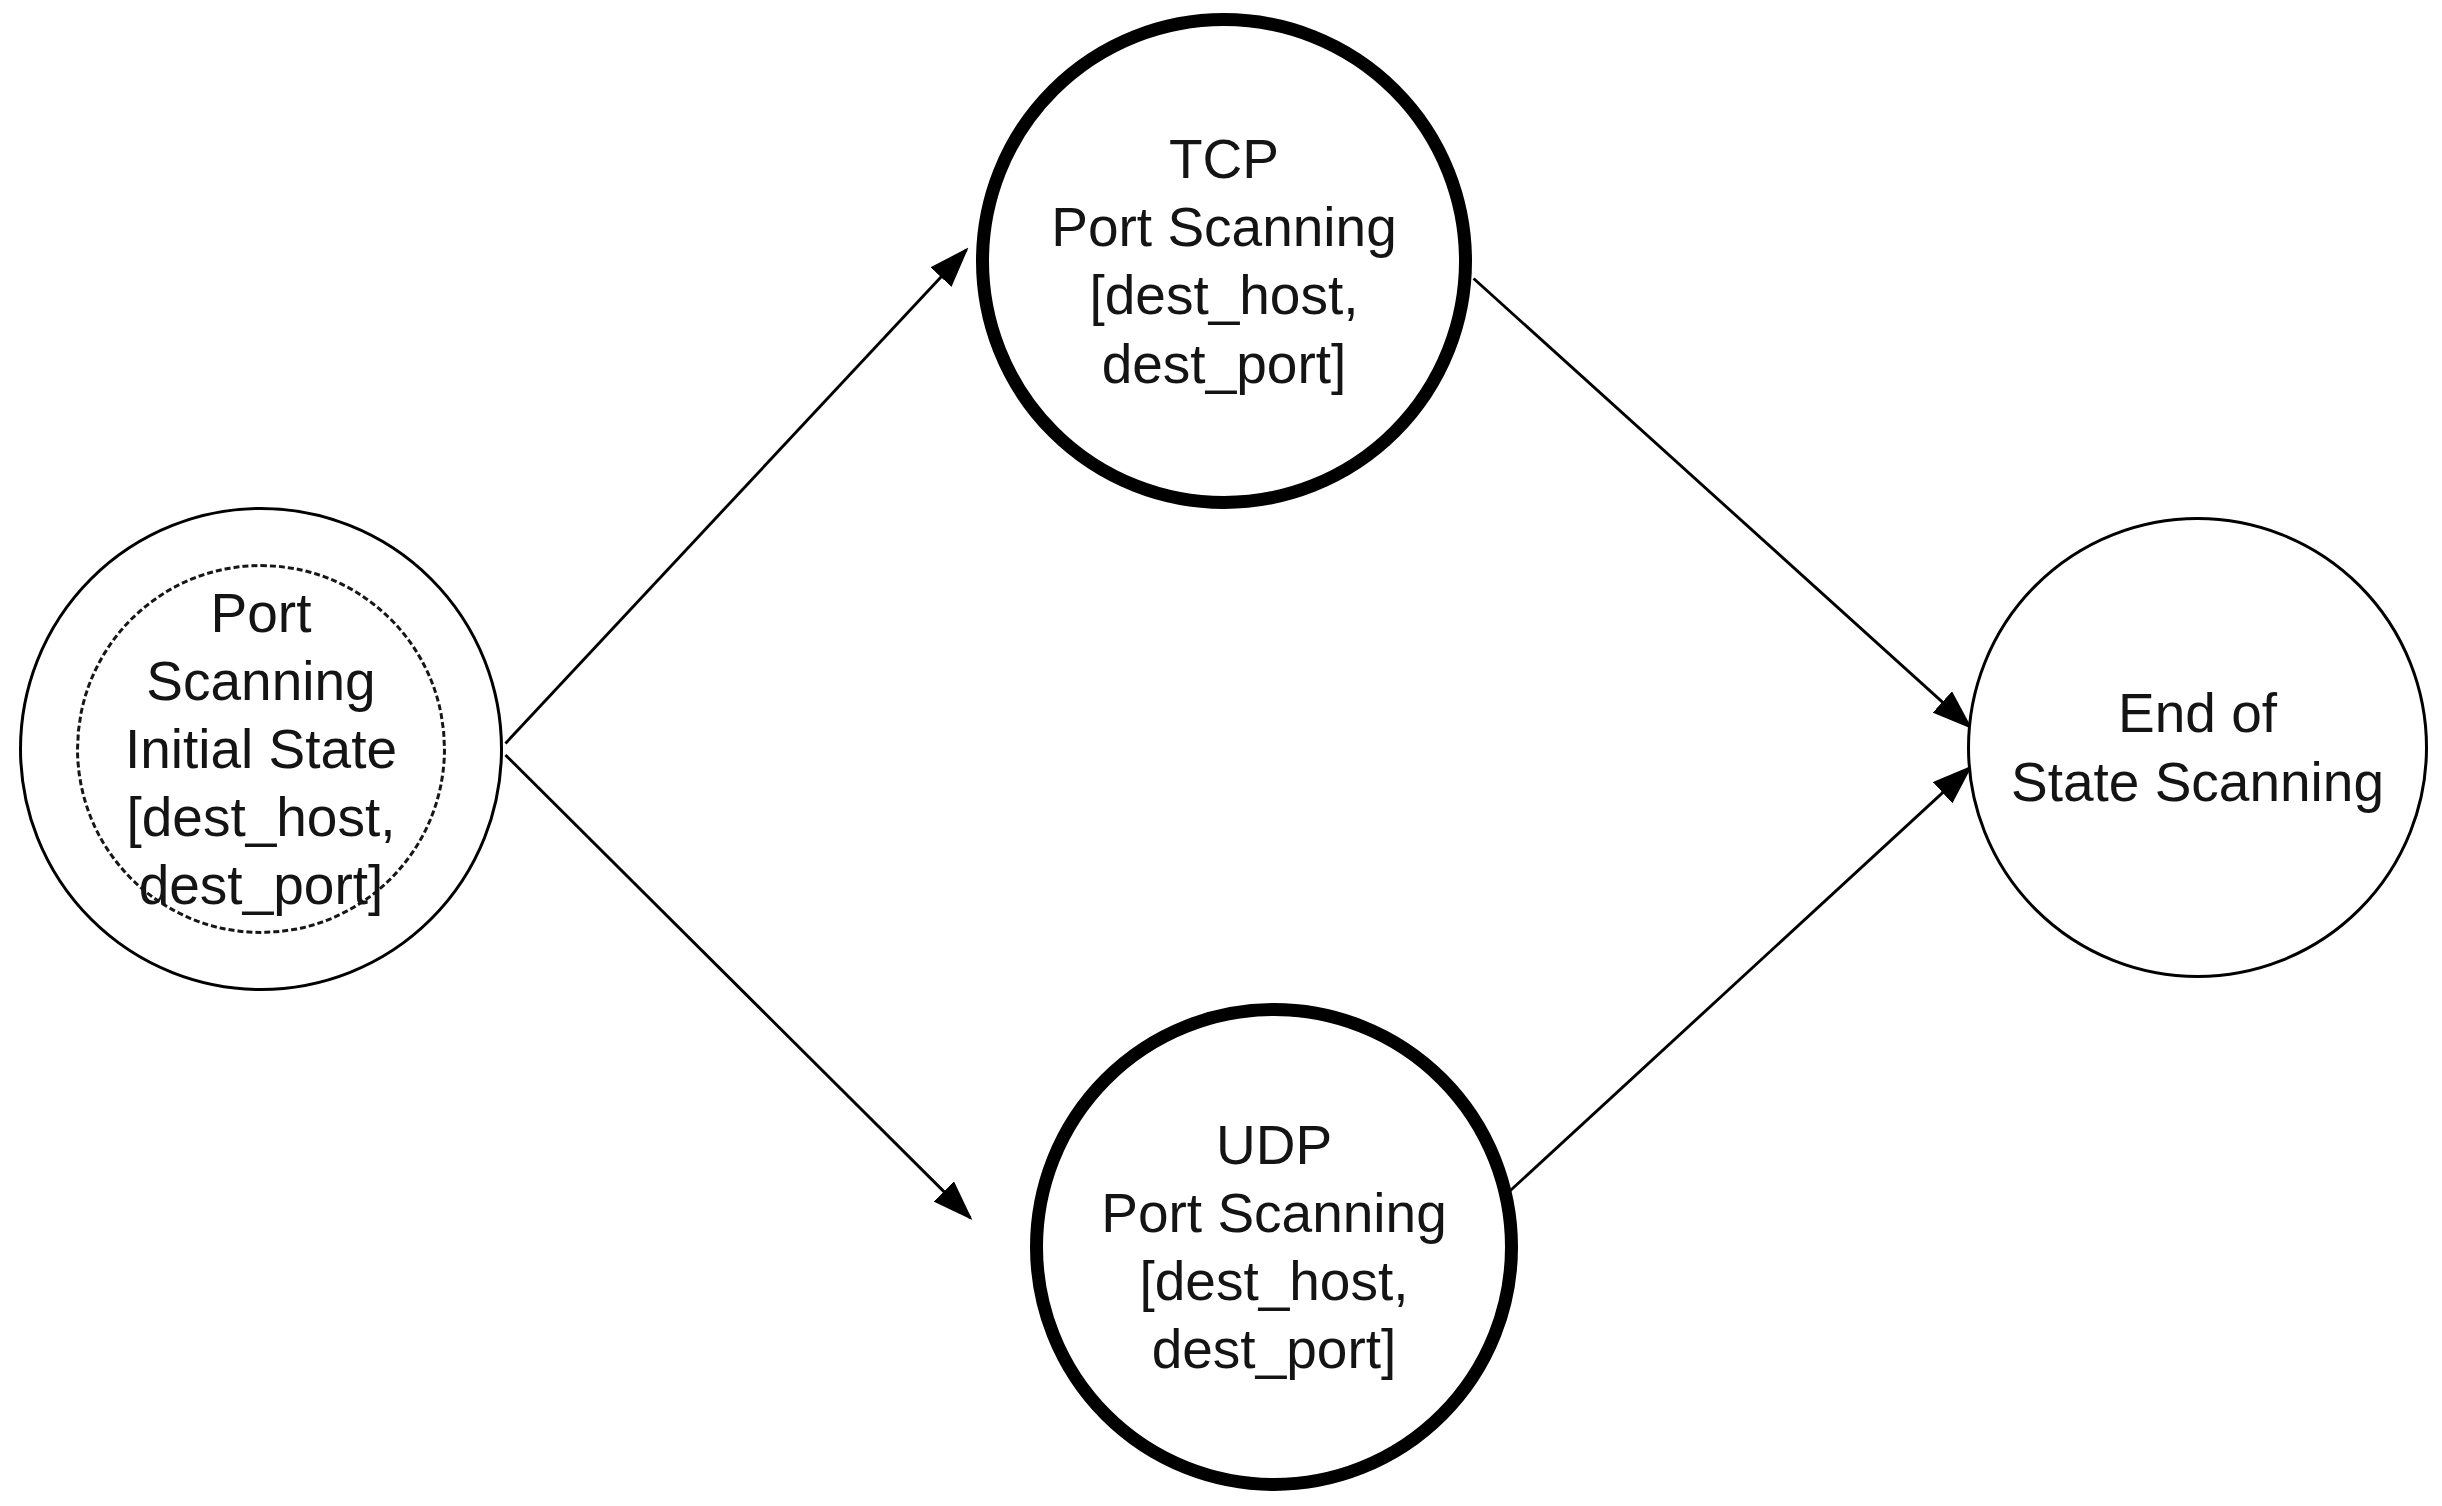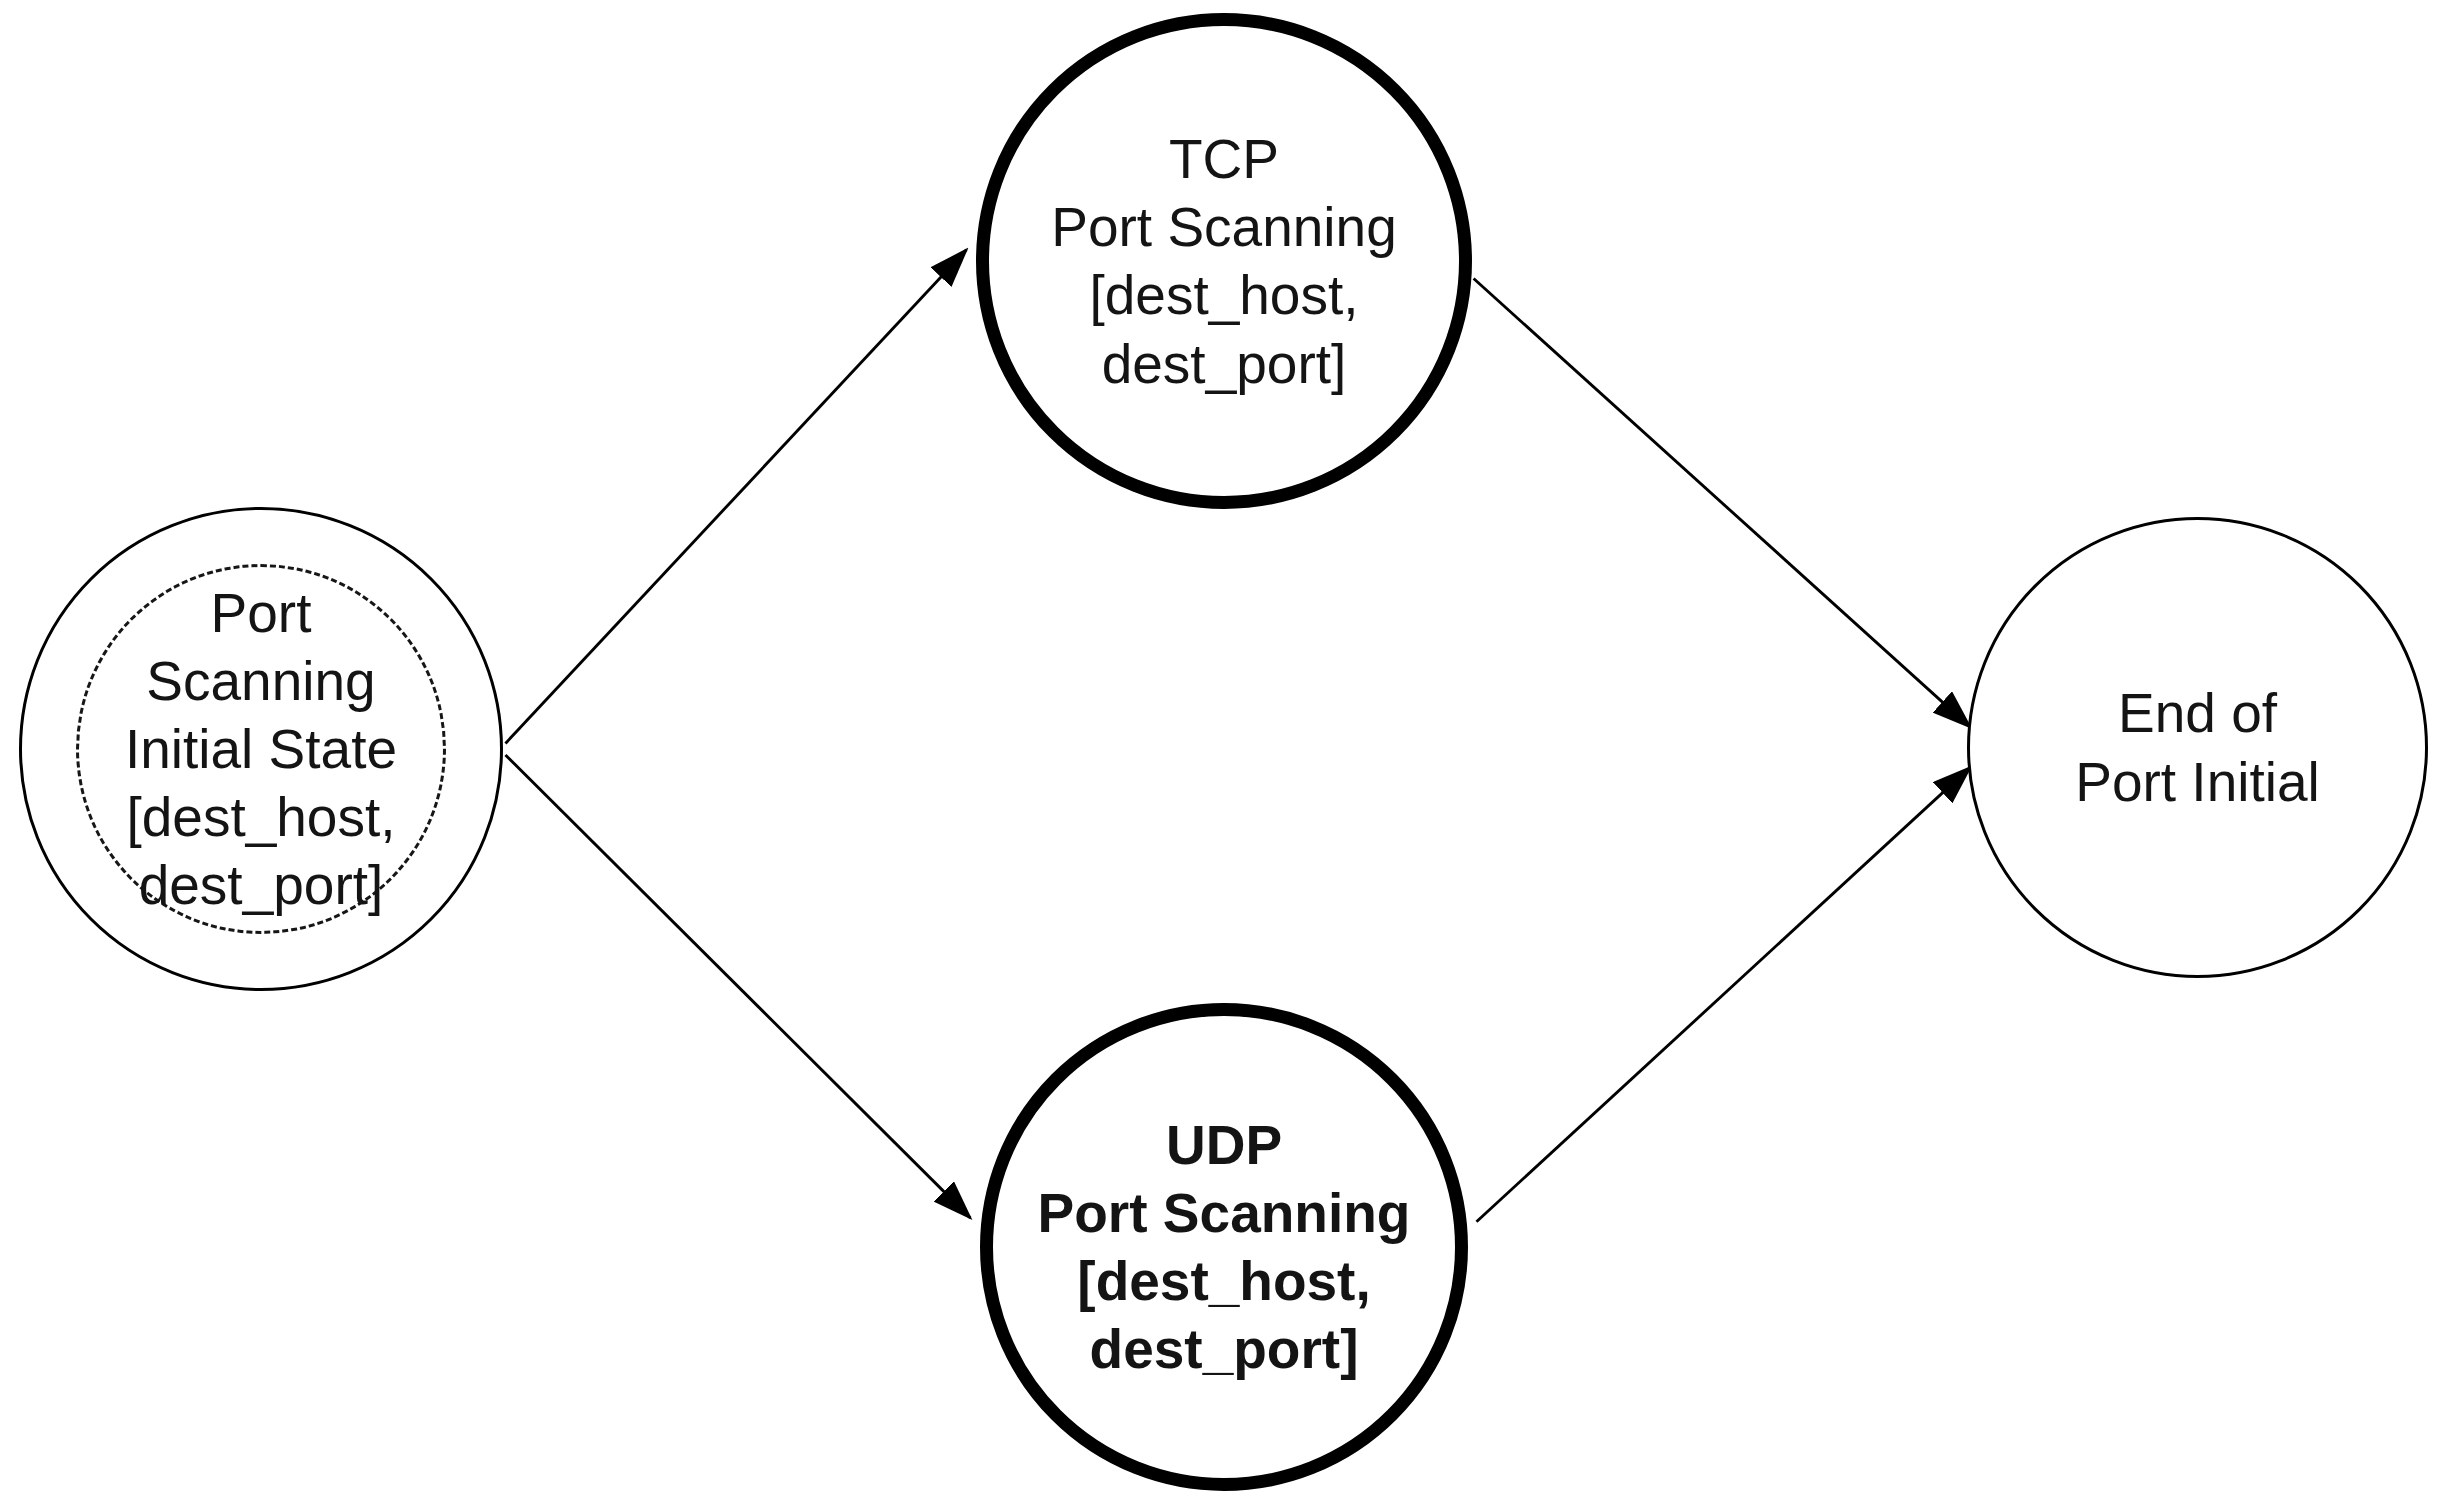--- a/index.html
+++ b/index.html
@@ -89,26 +89,26 @@
 dest_port]</div>
   </div>
 
   <div class="node thick" style="left: 976px; top: 13.4px; width: 496px; height: 496px;">
     <div class="label">TCP
 Port Scanning
 [dest_host,
 dest_port]</div>
   </div>
 
-  <div class="node thick" style="left: 980px; top: 1003px; width: 488px; height: 488px; font-weight: bold;">
+  <div class="node thick" style="left: 1030px; top: 1003px; width: 488px; height: 488px;">
     <div class="label">UDP
 Port Scanning
 [dest_host,
 dest_port]</div>
   </div>
 
   <div class="node thin" style="left: 1967px; top: 517px; width: 461px; height: 461px;">
     <div class="label">End of
-Port Initial</div>
+State Scanning</div>
   </div>
 
 </div>
 
 
 </body></html>

